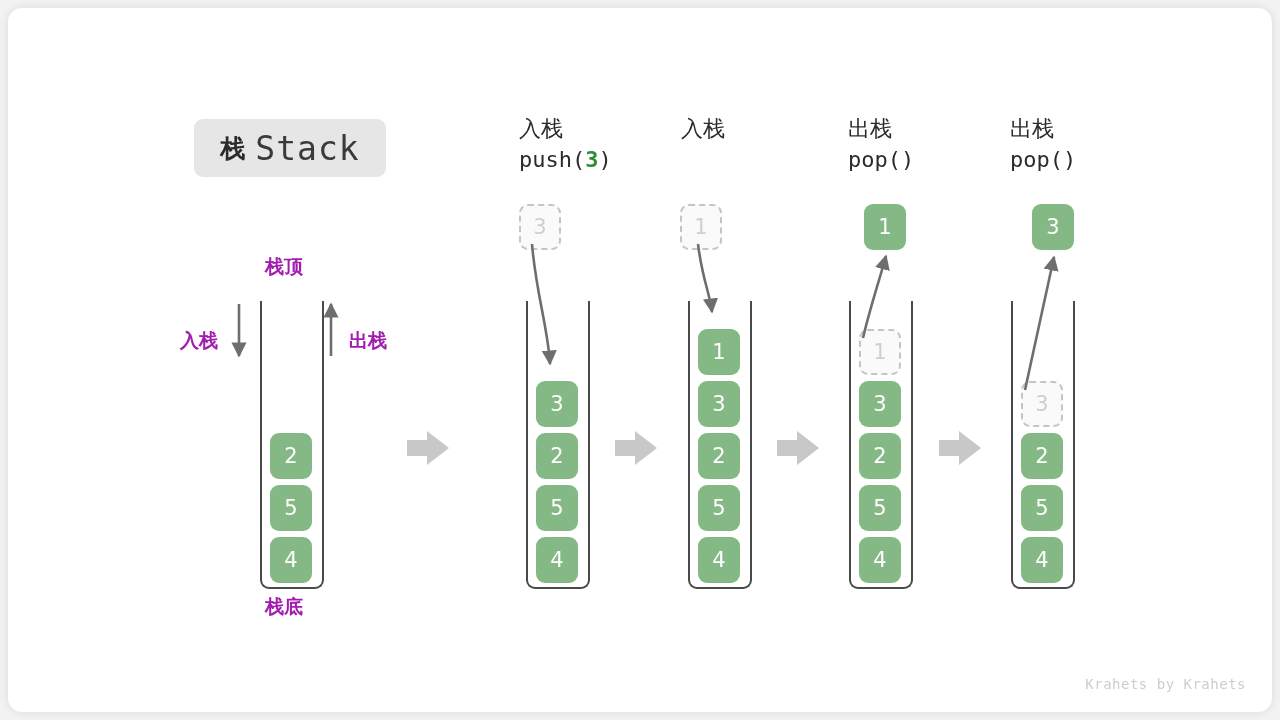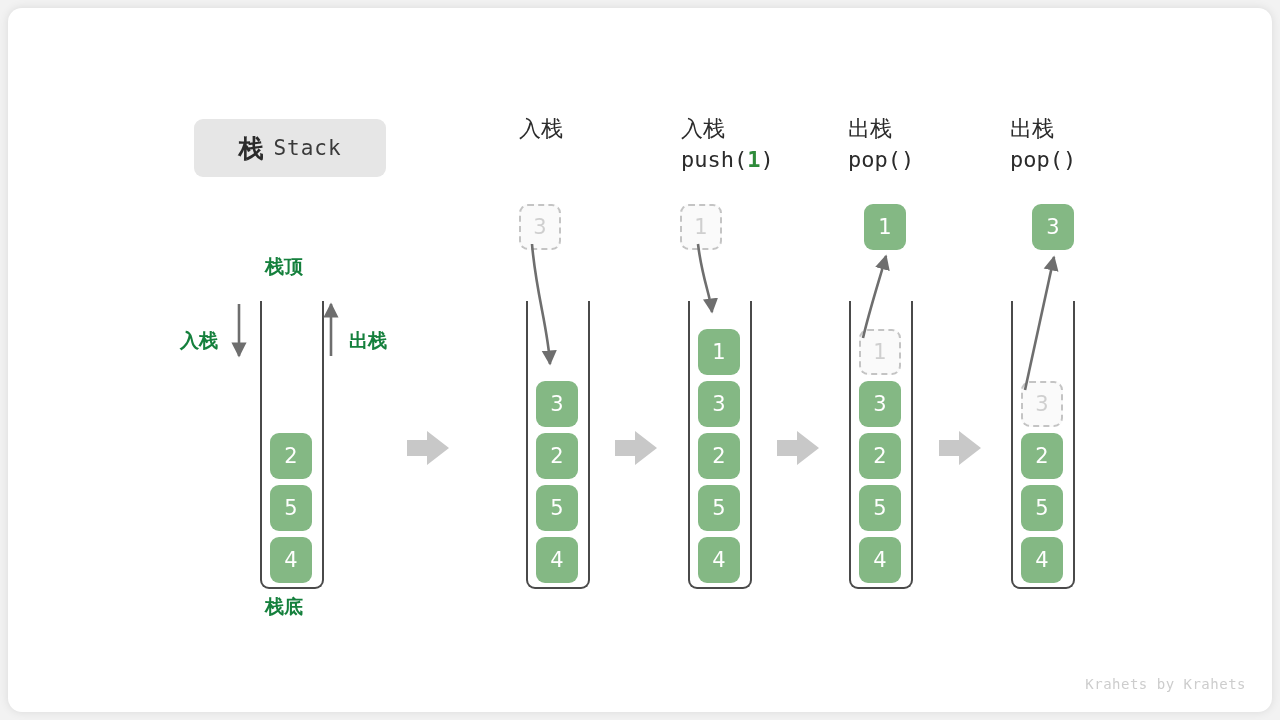--- a/index.html
+++ b/index.html
@@ -40,33 +40,33 @@
   }
   #title-chip .t-cn {
     font-family: "DejaVu Sans", sans-serif;
     font-weight: bold;
     font-size: 25px;
     color: #2b2b2b;
     letter-spacing: 1px;
   }
   #title-chip .t-en {
     font-family: "DejaVu Sans Mono", monospace;
-    font-size: 21px;
+    font-size: 33px;
     color: #3a3a3a;
     margin-left: 9px;
     letter-spacing: 1px;
   }
 
   
   .cn-bold {
     position: absolute;
     font-family: "DejaVu Sans", sans-serif;
     font-weight: bold;
     font-size: 19px;
-    color: #15803d;
+    color: #a21caf;
     white-space: nowrap;
   }
 
   
   .col-head {
     position: absolute;
     width: 170px;
     text-align: left;
   }
   .col-head .line1 {
@@ -155,25 +155,25 @@
     <span class="t-en">Stack</span>
   </div>
 
   <div class="cn-bold" style="left:257px; top:246px;">栈顶</div>
   <div class="cn-bold" style="left:257px; top:586px;">栈底</div>
   <div class="cn-bold" style="left:172px; top:320px;">入栈</div>
   <div class="cn-bold" style="left:341px; top:320px;">出栈</div>
 
   <div class="col-head" style="left:511px; top:106px;">
     <div class="line1">入栈</div>
+    <div class="line2"><span>push(</span><span class="arg">3</span><span>)</span></div>
   </div>
 
   <div class="col-head" style="left:673px; top:106px;">
     <div class="line1">入栈</div>
-    <div class="line2"><span>push(</span><span class="arg">1</span><span>)</span></div>
   </div>
 
   <div class="col-head" style="left:840px; top:106px;">
     <div class="line1">出栈</div>
     <div class="line2"><span>pop(</span><span class="arg"></span><span>)</span></div>
   </div>
 
   <div class="col-head" style="left:1002px; top:106px;">
     <div class="line1">出栈</div>
     <div class="line2"><span>pop(</span><span class="arg"></span><span>)</span></div>

